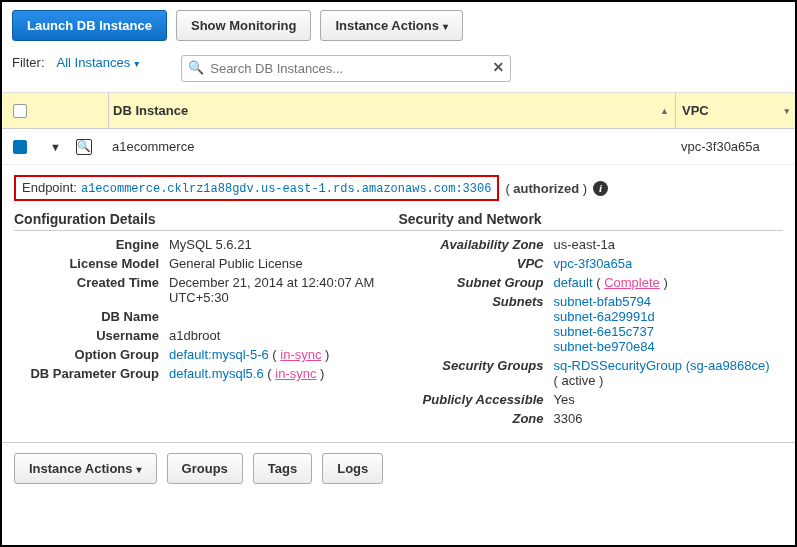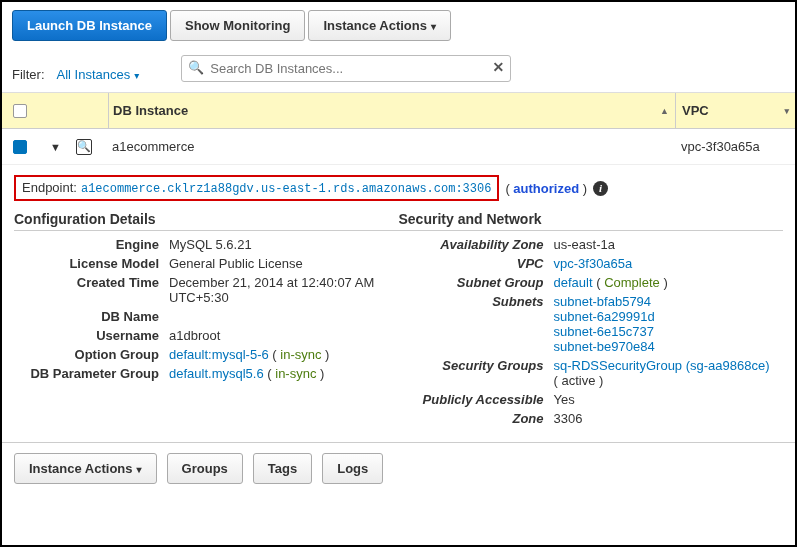--- a/index.html
+++ b/index.html
@@ -1,21 +1,21 @@
 <!DOCTYPE html>
 <html><head>
 <meta charset="utf-8">
 <style>
 * { box-sizing: border-box; margin: 0; padding: 0; }
 body { font-family: Arial, Helvetica, sans-serif; font-size: 13px; color: #333; background: #fff; width: 797px; height: 547px; overflow: hidden; border: 2px solid #000; }
-.toolbar { padding: 8px 10px; display: flex; gap: 3px; align-items: center; }
+.toolbar { padding: 8px 10px; display: flex; gap: 9px; align-items: center; }
 .btn { padding: 7px 14px; border-radius: 3px; border: 1px solid #aaa; background: linear-gradient(#fdfdfd,#ececec); cursor: pointer; font-size: 13px; color: #333; font-weight: bold; }
 .btn-primary { background: linear-gradient(#2a8ee8,#0d6fc9); border: 1px solid #0a5a9e; color: #fff; }
 .btn .caret { margin-left: 4px; font-size: 10px; }
-.filter-row { padding: 6px 10px 10px; display: flex; align-items: flex-end; gap: 12px; border-bottom: 1px solid #ddd; }
+.filter-row { padding: 6px 10px 10px; display: flex; align-items: flex-start; gap: 12px; border-bottom: 1px solid #ddd; }
 .filter-label { color: #333; }
 .filter-link { color: #0073bb; cursor: pointer; }
 .filter-link .caret { margin-left: 4px; font-size: 10px; }
 .search-wrap { position: relative; margin-left: 30px; }
 .search-wrap input { width: 330px; padding: 5px 26px 5px 28px; border: 1px solid #bbb; border-radius: 3px; font-size: 13px; }
 .search-wrap .mag { position: absolute; left: 7px; top: 5px; color: #888; }
 .search-wrap .clear { position: absolute; right: 7px; top: 4px; color: #555; cursor: pointer; font-weight: bold; font-size: 14px; }
 .table-head { display: flex; align-items: center; background: #fef9c3; border-bottom: 1px solid #ccc; height: 36px; }
 .col-check { width: 36px; display: flex; justify-content: center; }
 .chk { width: 14px; height: 14px; border: 1px solid #999; border-radius: 2px; background: #fff; }
@@ -28,31 +28,31 @@
 .data-row { display: flex; align-items: center; height: 36px; border-bottom: 1px solid #eee; }
 .expand-arrow { font-size: 11px; color: #333; cursor: pointer; margin-left: 12px; }
 .mag-icon { width: 16px; height: 16px; border: 1px solid #333; border-radius: 2px; display: flex; align-items: center; justify-content: center; font-size: 11px; cursor: pointer; }
 .db-name { flex: 1; padding-left: 4px; }
 .vpc-val { width: 120px; padding-left: 6px; }
 .detail { padding: 10px 12px 4px; }
 .endpoint-row { display: flex; align-items: center; gap: 6px; margin-bottom: 10px; }
 .endpoint-box { border: 2px solid #d40000; padding: 3px 6px; display: inline-flex; align-items: baseline; gap: 4px; }
 .endpoint-label { font-weight: normal; }
 .endpoint-val { font-family: "Courier New", monospace; color: #0073bb; font-size: 12px; }
-.authorized { color: #1d4ed8; font-weight: bold; }
+.authorized { color: #404040; font-weight: bold; }
 .info-icon { display: inline-block; width: 15px; height: 15px; border-radius: 50%; background: #333; color: #fff; font-size: 11px; text-align: center; line-height: 15px; font-weight: bold; font-style: italic; font-family: Georgia, serif; }
 .two-col { display: flex; }
 .panel { flex: 1; }
 .panel h3 { font-size: 14px; font-weight: bold; border-bottom: 1px solid #ccc; padding-bottom: 3px; margin-bottom: 6px; }
 .kv { display: flex; margin-bottom: 4px; }
 .kv .k { width: 155px; text-align: right; padding-right: 10px; font-weight: bold; color: #333; }
 .kv .v { flex: 1; color: #333; }
 .panel.right .kv .k { width: 155px; font-style: italic; }
 .link { color: #0073bb; }
-.green { color: #4d7c0f; }
+.green { color: #ec4899; text-decoration: underline; }
 .sublist { display: flex; flex-direction: column; }
 .paren { color: #333; }
 .bottom-bar { padding: 10px 12px; display: flex; gap: 10px; border-top: 1px solid #ccc; margin-top: 8px; }
 </style>
 </head>
 <body>
 
 <div class="toolbar">
   <button class="btn btn-primary">Launch DB Instance</button>
   <button class="btn">Show Monitoring</button>

